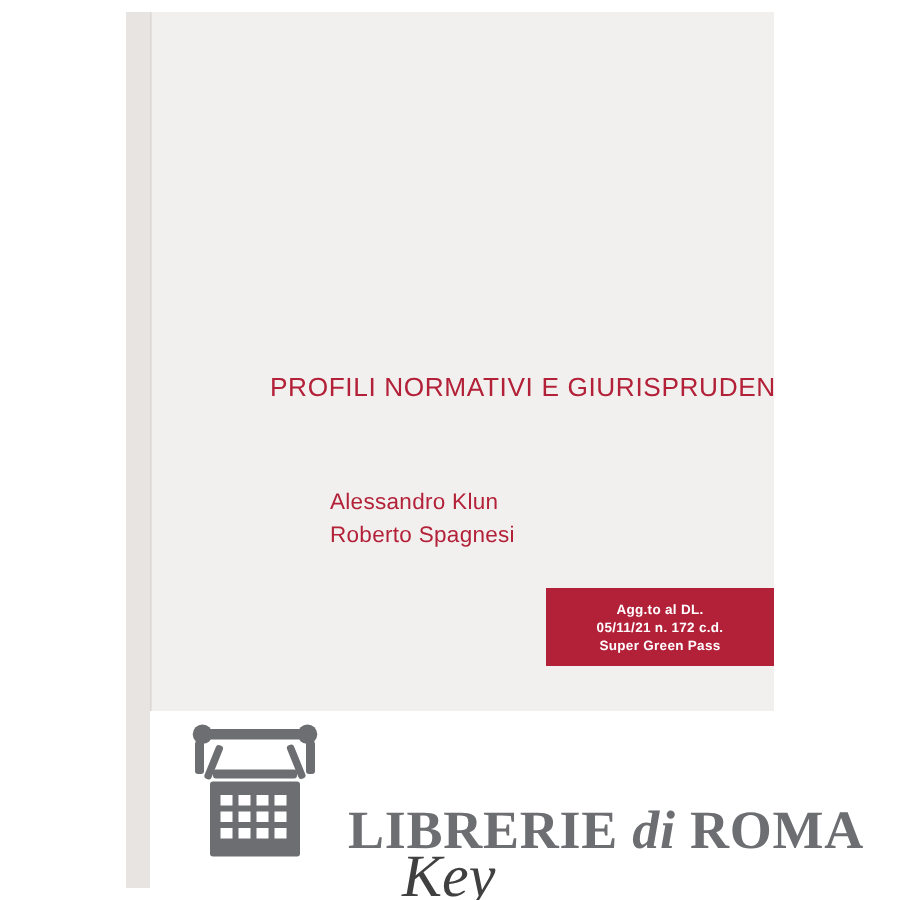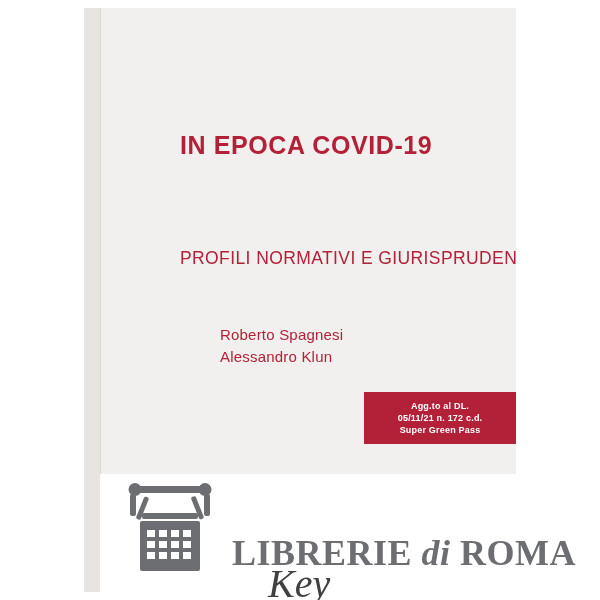--- a/index.html
+++ b/index.html
@@ -181,28 +181,27 @@
 </style>
 </head>
 <body>
 
 <div id="cover">
 
   <div id="spine-edge"></div>
 
 
   <div id="title-block">
-    <div class="line">IN EPOCA COVID-19</div>
   </div>
 
   <div id="subtitle">PROFILI NORMATIVI E GIURISPRUDENZIALI</div>
 
   <div id="authors">
+    <div class="author">Alessandro Klun</div>
     <div class="author">Roberto Spagnesi</div>
-    <div class="author">Alessandro Klun</div>
   </div>
 
   <div id="ribbon">
     <div class="rline">Agg.to al DL.</div>
     <div class="rline">05/11/21 n. 172 c.d.</div>
     <div class="rline">Super Green Pass</div>
   </div>
 
   <div id="cover-bottom"></div>
 </div>

